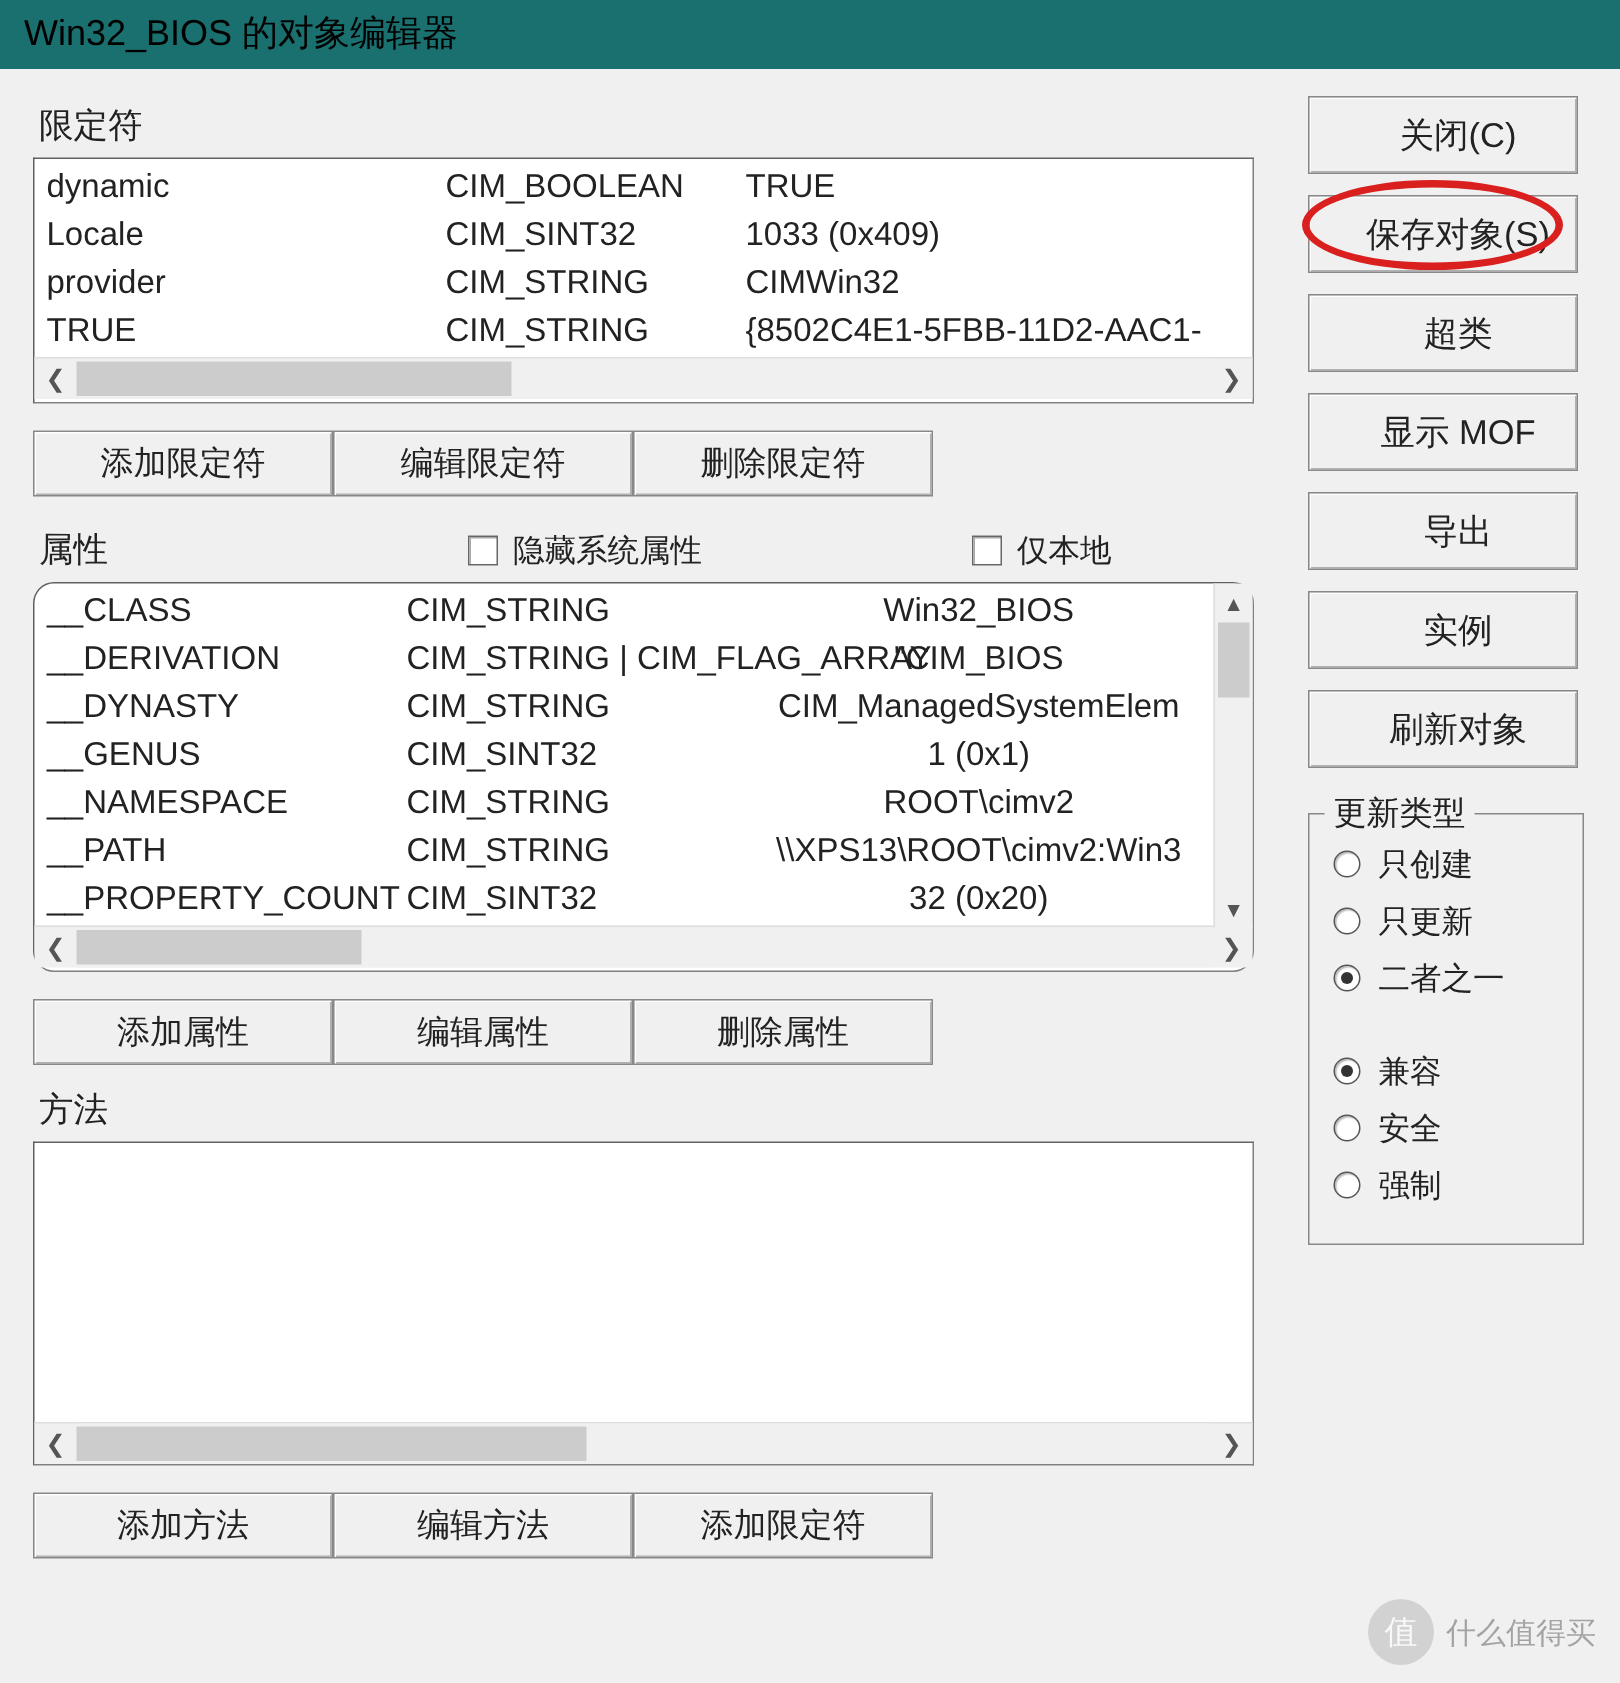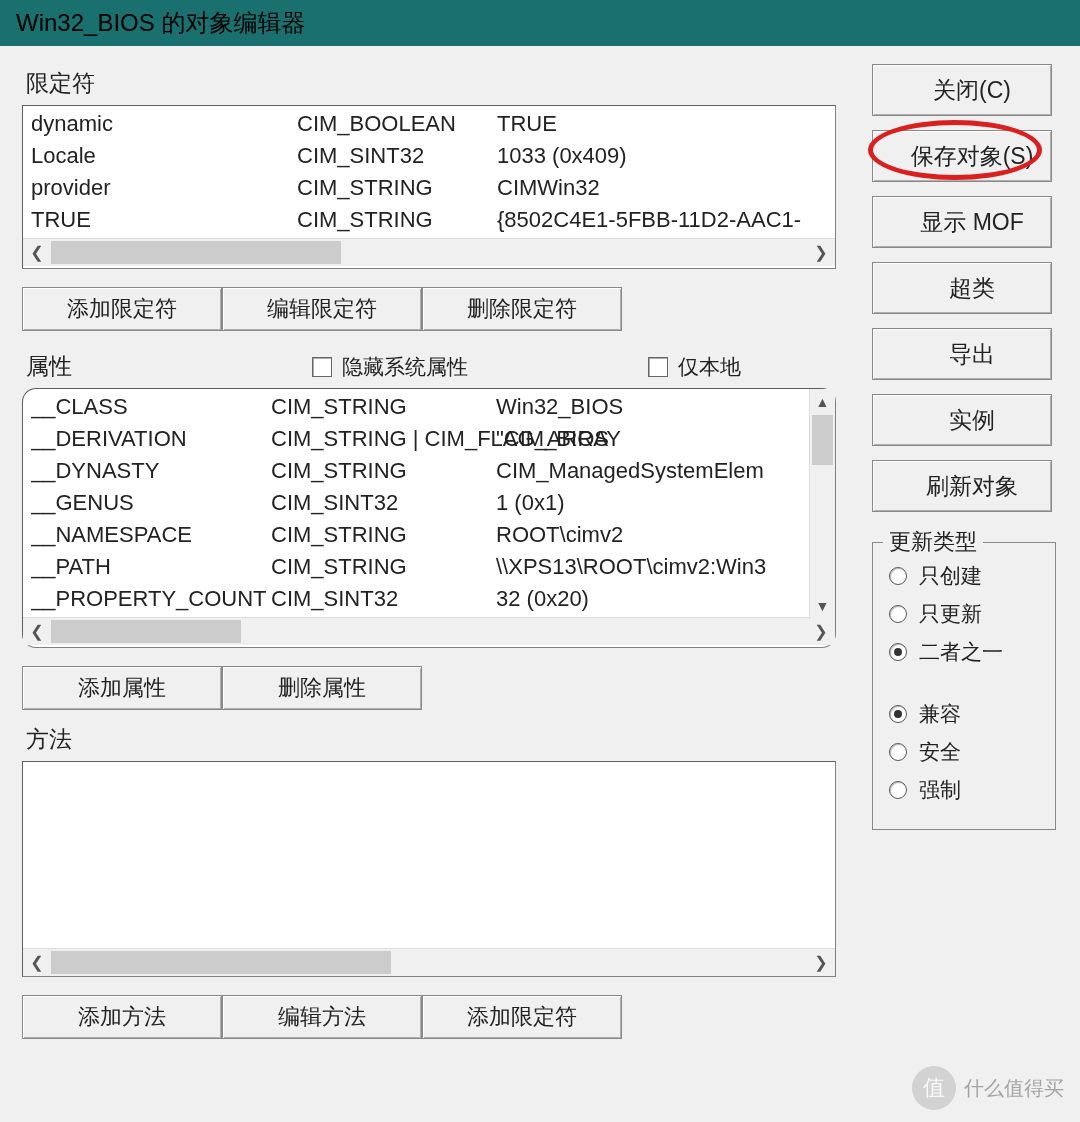--- a/index.html
+++ b/index.html
@@ -58,21 +58,21 @@
     height: 32px;
     line-height: 32px;
     white-space: nowrap;
     overflow: hidden;
   }
   .qualifiers .col1 { width: 266px; }
   .qualifiers .col2 { width: 200px; }
   .qualifiers .col3 { flex: 1; }
   .props .col1 { width: 240px; }
   .props .col2 { width: 225px; }
-  .props .col3 { flex: 1; }
+  .props .col3 { flex: 1; text-align: center; }
   .hscroll {
     height: 28px;
     background: #f0f0f0;
     border-top: 1px solid #ddd;
     display: flex;
     align-items: stretch;
   }
   .hscroll .arrow {
     width: 28px;
     display: flex;
@@ -328,20 +328,21 @@
         <div class="arrow">❮</div>
         <div class="track">
             <div class="thumb" style="width:190px;"></div>
           </div>
         <div class="arrow">❯</div>
       </div>
     </div>
 
     <div class="btn-row">
       <div class="win-btn">添加属性</div>
+      <div class="win-btn">编辑属性</div>
       <div class="win-btn">删除属性</div>
     </div>
 
     <div class="section-label" style="margin-top:6px;">方法</div>
 
     <div class="listbox methods-box">
       <div class="rows" id="method-rows"></div>
       <div class="hscroll" style="position:absolute;left:0;right:0;bottom:0;">
         <div class="arrow">❮</div>
         <div class="track">
@@ -357,22 +358,22 @@
       <div class="win-btn">添加限定符</div>
     </div>
   </div>
 
   <div class="right-col">
     <div class="win-btn">关闭(C)</div>
     <div style="position:relative;">
       <div class="win-btn">保存对象(S)</div>
       <div class="highlight-ellipse" style="left:-4px; top:-10px;"></div>
     </div>
+    <div class="win-btn">超类</div>
     <div class="win-btn">显示 MOF</div>
-    <div class="win-btn">超类</div>
     <div class="win-btn">导出</div>
     <div class="win-btn">实例</div>
     <div class="win-btn">刷新对象</div>
 
     <div class="fieldset">
       <div class="legend">更新类型</div>
       <div class="radio-line">
         <div class="radio-dot" id="r-create"></div>
         <span>只创建</span>
       </div>

